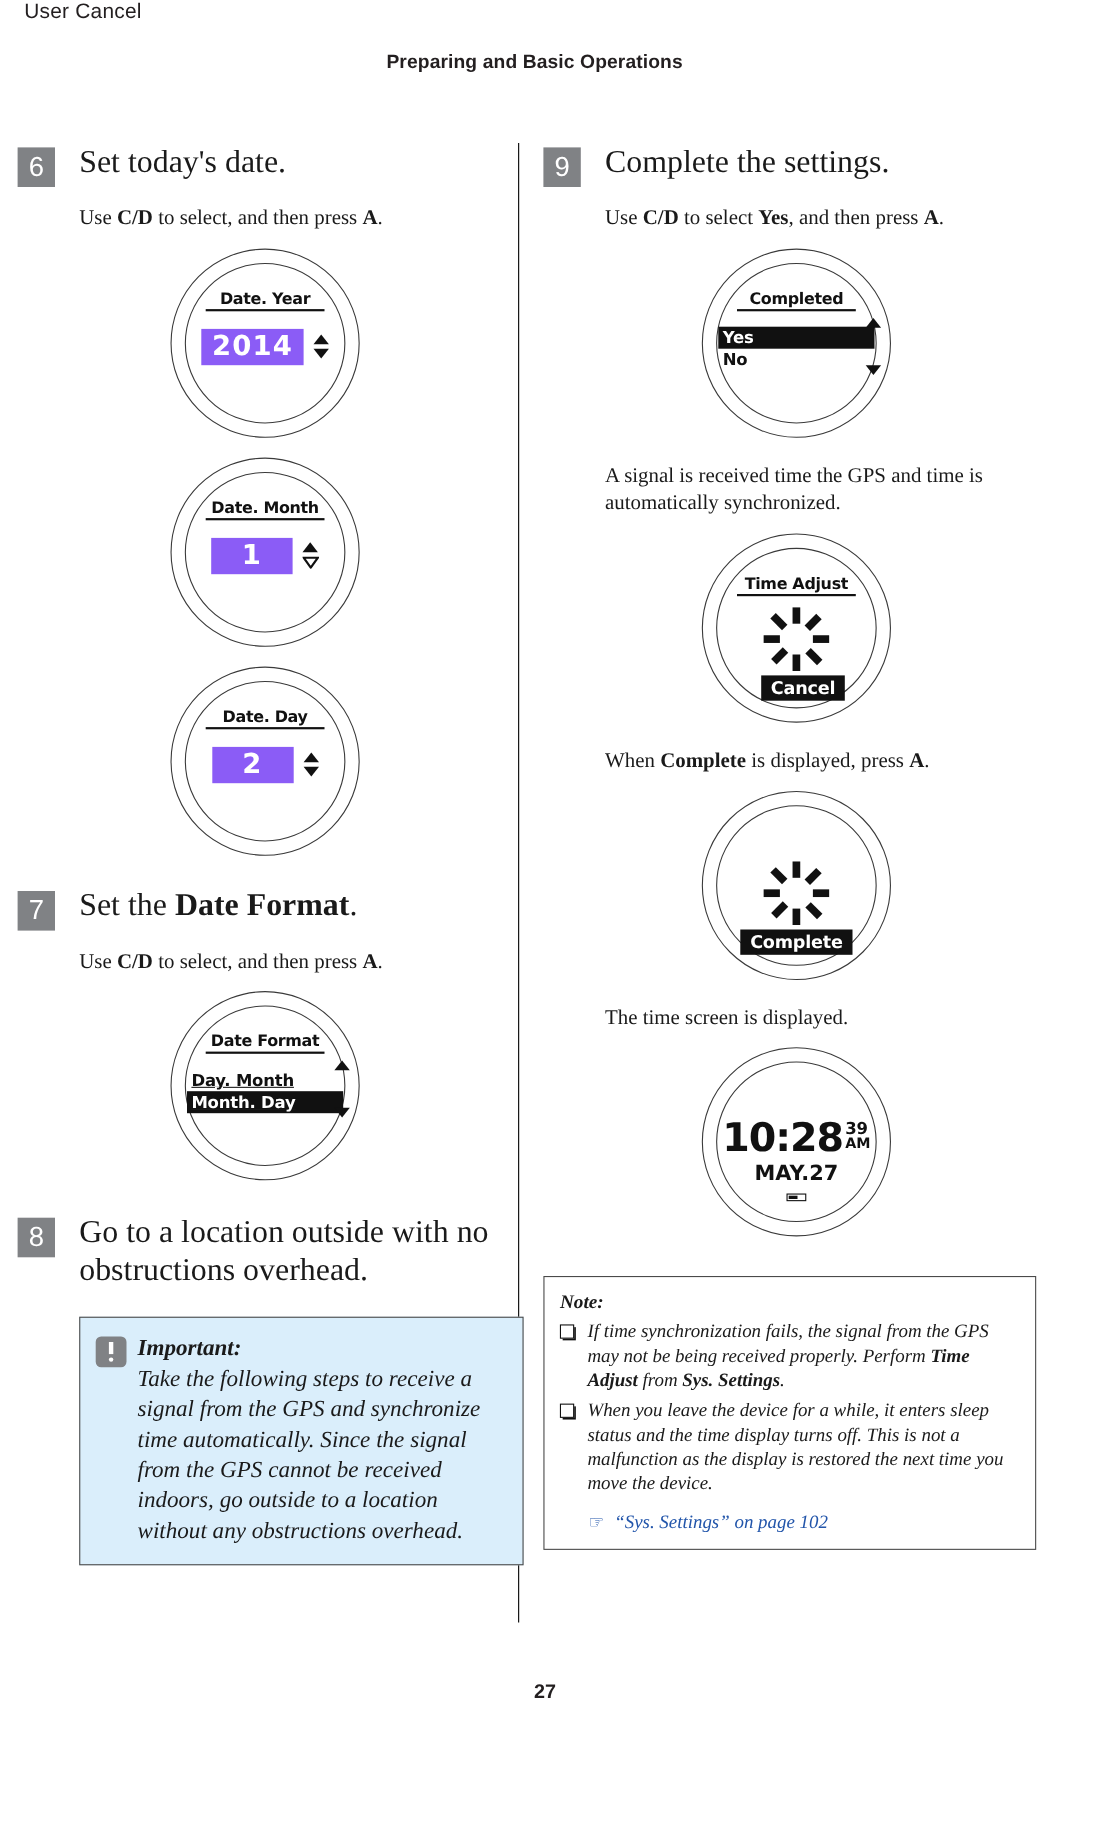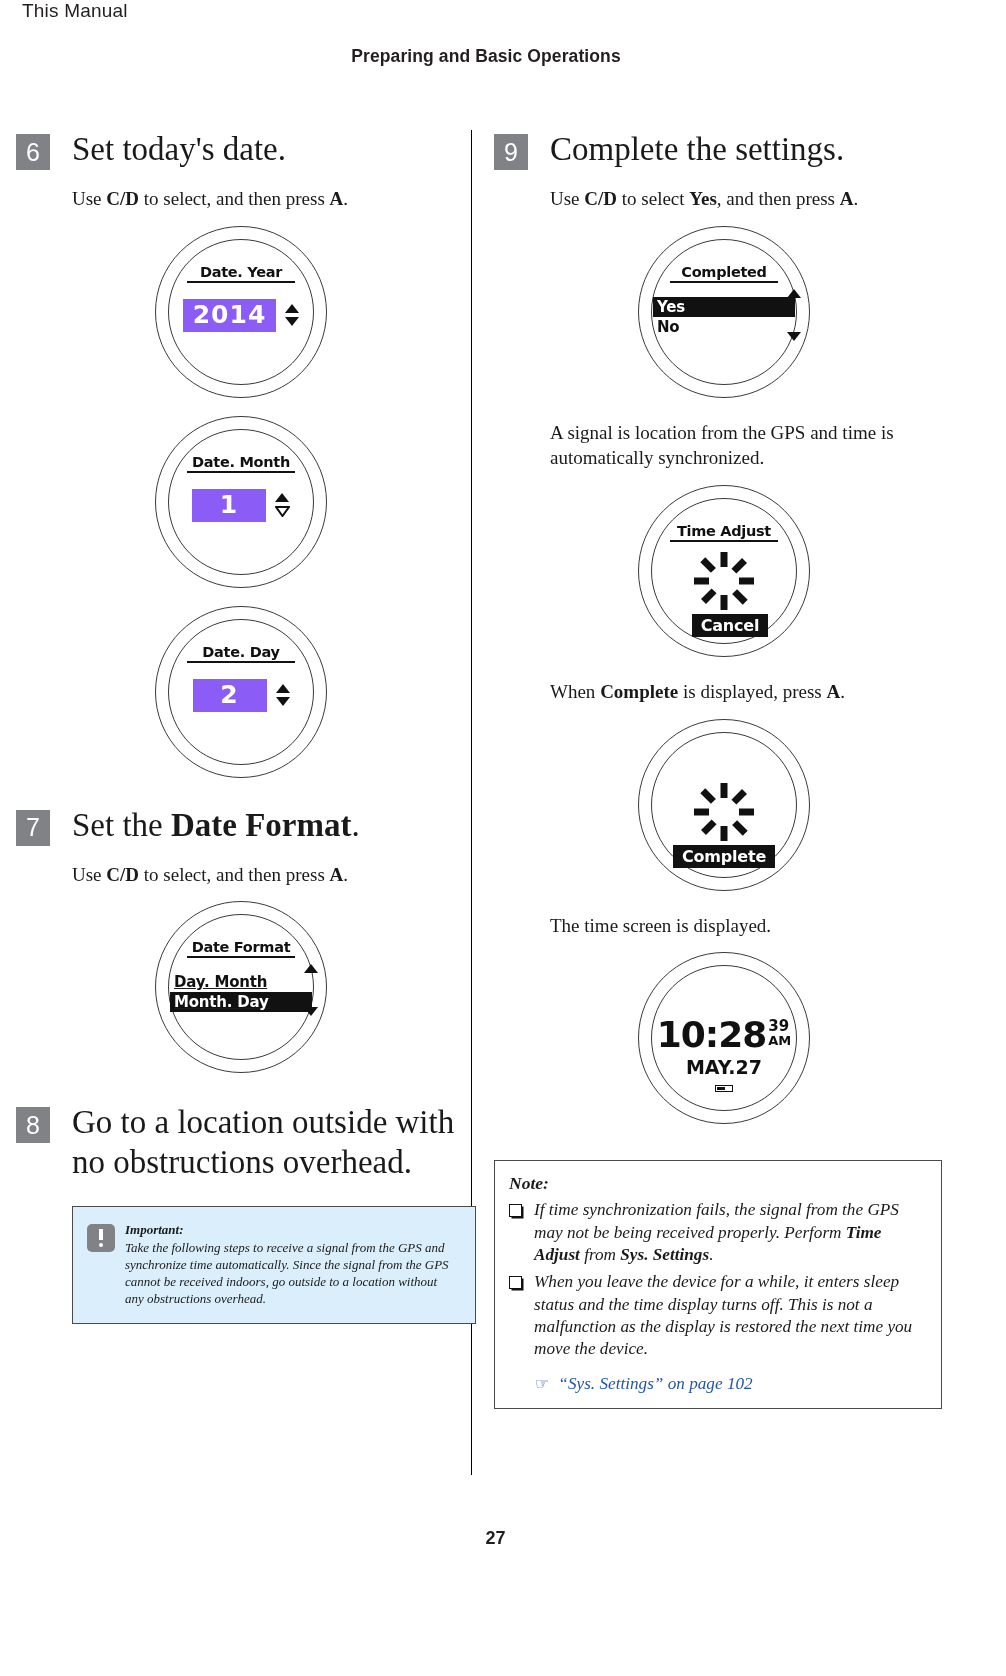--- a/index.html
+++ b/index.html
@@ -40,21 +40,21 @@
   .step{ display:flex; align-items:flex-start; margin-bottom:4px; }
   .step-num{
     width:34px; height:36px; flex:0 0 34px;
     background:#808285; color:#fff;
     font-family:"Liberation Sans", sans-serif;
     font-size:25px; font-weight:400;
     display:flex; align-items:center; justify-content:center;
     margin-top:4px;
   }
   .step-title{
-    margin-left:22px; font-size:33px; line-height:1.2;
+    margin-left:22px; font-size:29px; line-height:1.2;
     color:#1a1a1a; padding-top:0px;
   }
   .step-title b{ font-weight:bold; }
 
   .para{
     font-size:19px; line-height:1.35; margin:16px 0 0 56px;
   }
   .para b{ font-weight:bold; }
 
   
@@ -172,21 +172,21 @@
     background:#808285; position:relative; margin-top:3px;
   }
   .imp-icon::before{
     content:""; position:absolute; left:12px; top:5px;
     width:4px; height:11px; background:#fff;
   }
   .imp-icon::after{
     content:""; position:absolute; left:12px; top:19px;
     width:4px; height:4px; background:#fff; border-radius:50%;
   }
-  .imp-body{ font-style:italic; font-size:13px; line-height:1.32; }
+  .imp-body{ font-style:italic; font-size:21px; line-height:1.32; }
   .imp-title{ font-weight:bold; font-style:italic; }
 
   .note{
     margin:36px 0 0 0; width:448px;
     border:1px solid #4a4a4a; background:#fff;
     padding:12px 14px 14px 14px;
   }
   .note-title{ font-weight:bold; font-style:italic; font-size:17.5px; }
   .note-item{
     display:flex; gap:12px; margin-top:5px;
@@ -209,21 +209,21 @@
   .page-no{
     position:absolute; left:0; top:1528px; width:1006px;
     text-align:center; padding-right:15px;
     font-family:"Liberation Sans", sans-serif;
     font-weight:bold; font-size:18px; color:#231f20;
   }
 </style>
 </head>
 <body>
 
-<div class="hdr-manual">This Manual</div>
+<div class="hdr-manual">User Cancel</div>
 <div class="hdr-chapter">Preparing and Basic Operations</div>
 
 <div class="col-divider"></div>
 
 <div class="col col-left">
 
   <div class="step">
     <div class="step-num">6</div>
     <div class="step-title">Set today's date.</div>
   </div>
@@ -360,21 +360,21 @@
               <div class="tri-dn"></div>
             </div>
             <div class="list-item sel">Yes</div>
             <div class="list-item">No</div>
           </div>
         </div>
       </div>
     </div>
   </div>
 
-  <div class="para" style="margin-top:22px;">A signal is location from the GPS and time is automatically synchronized.</div>
+  <div class="para" style="margin-top:22px;">A signal is received time the GPS and time is automatically synchronized.</div>
 
   <div class="watch-wrap">
     <div class="watch">
       <div class="ring-outer"></div>
       <div class="ring-inner"></div>
       <div class="face">
         <div class="lcd-title">Time Adjust</div>
         <div class="lcd-rule"></div>
         <div class="lcd-body">
           <svg class="sunburst" width="60" height="58" viewBox="0 0 60 58">

